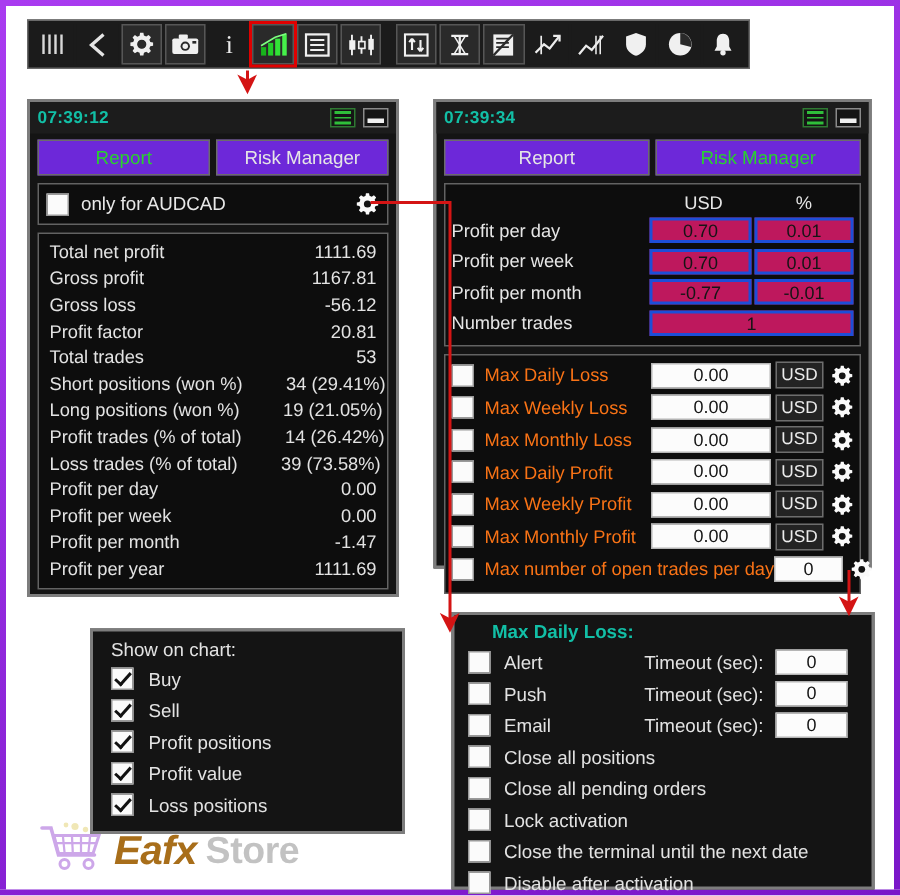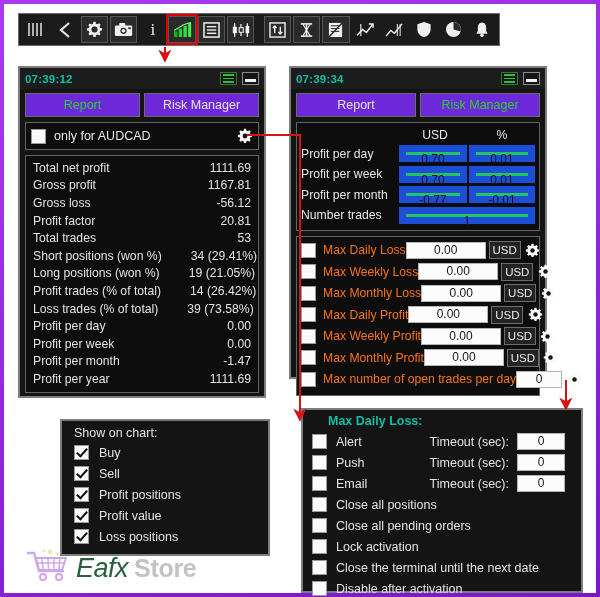--- a/index.html
+++ b/index.html
@@ -162,22 +162,22 @@
     width: 68px; text-align: center; flex: none;
   }
   .pt-head .c2 { width: 66px; }
   .pt-row {
     display: flex; align-items: center;
     height: 19.5px; margin-bottom: 1px;
     font-size: 12.2px; color: #e6e6e6;
   }
   .pt-row .k { flex: 1 1 auto; white-space: nowrap; }
   .field {
-    background: #22c55e;
-    border: 7px solid #1d4ed8;
+    background: #be185d;
+    border: 2px solid #1d4ed8;
     color: #151515;
     font-size: 12px;
     text-align: center;
     height: 17px;
     line-height: 15px;
     flex: none;
   }
   .f1 { width: 68px; }
   .f2 { width: 66px; margin-left: 2px; }
   .fwide { width: 136px; }
@@ -240,21 +240,21 @@
   
   .arrow-svg { position: absolute; left: 0; top: 0; width: 600px; height: 597px; pointer-events: none; }
 
   
   #logo {
     position: absolute;
     left: 22px; bottom: 6px;
     display: flex; align-items: center; gap: 6px;
     opacity: .92;
   }
-  .logo-text { font-size: 27px; font-weight: normal; font-style: italic; color: #14532d; letter-spacing: -.5px;}
+  .logo-text { font-size: 27px; font-weight: bold; font-style: italic; color: #a16207; letter-spacing: -.5px;}
   .logo-text2 { font-size: 25px; font-weight: bold; color: #bdbdbd; font-style: normal; letter-spacing: -.3px;}
 </style>
 </head>
 <body>
 
 <div id="root">
 
   <div class="toolbar">
     <div class="tb-btn plain">
       <svg width="18" height="15" viewBox="0 0 18 15">
@@ -461,21 +461,21 @@
             <span class="v">-1.47</span>
           </div>
           <div class="rep-row">
             <span class="k">Profit per year</span>
             <span class="v">1111.69</span>
           </div>
         </div>
     </div>
   </div>
 
-  <div class="panel" id="riskpanel" style="left:285px; top:62px; width:258px; height:313px;">
+  <div class="panel" id="riskpanel" style="left:285px; top:62px; width:292px; height:313px;">
     <div class="titlebar">
       <span class="clock">07:39:34</span>
       <span class="tb-icons">
         <span class="ic-burger">
             <i></i>
             <i></i>
             <i></i>
           </span>
         <span class="ic-min"></span>
       </span>

